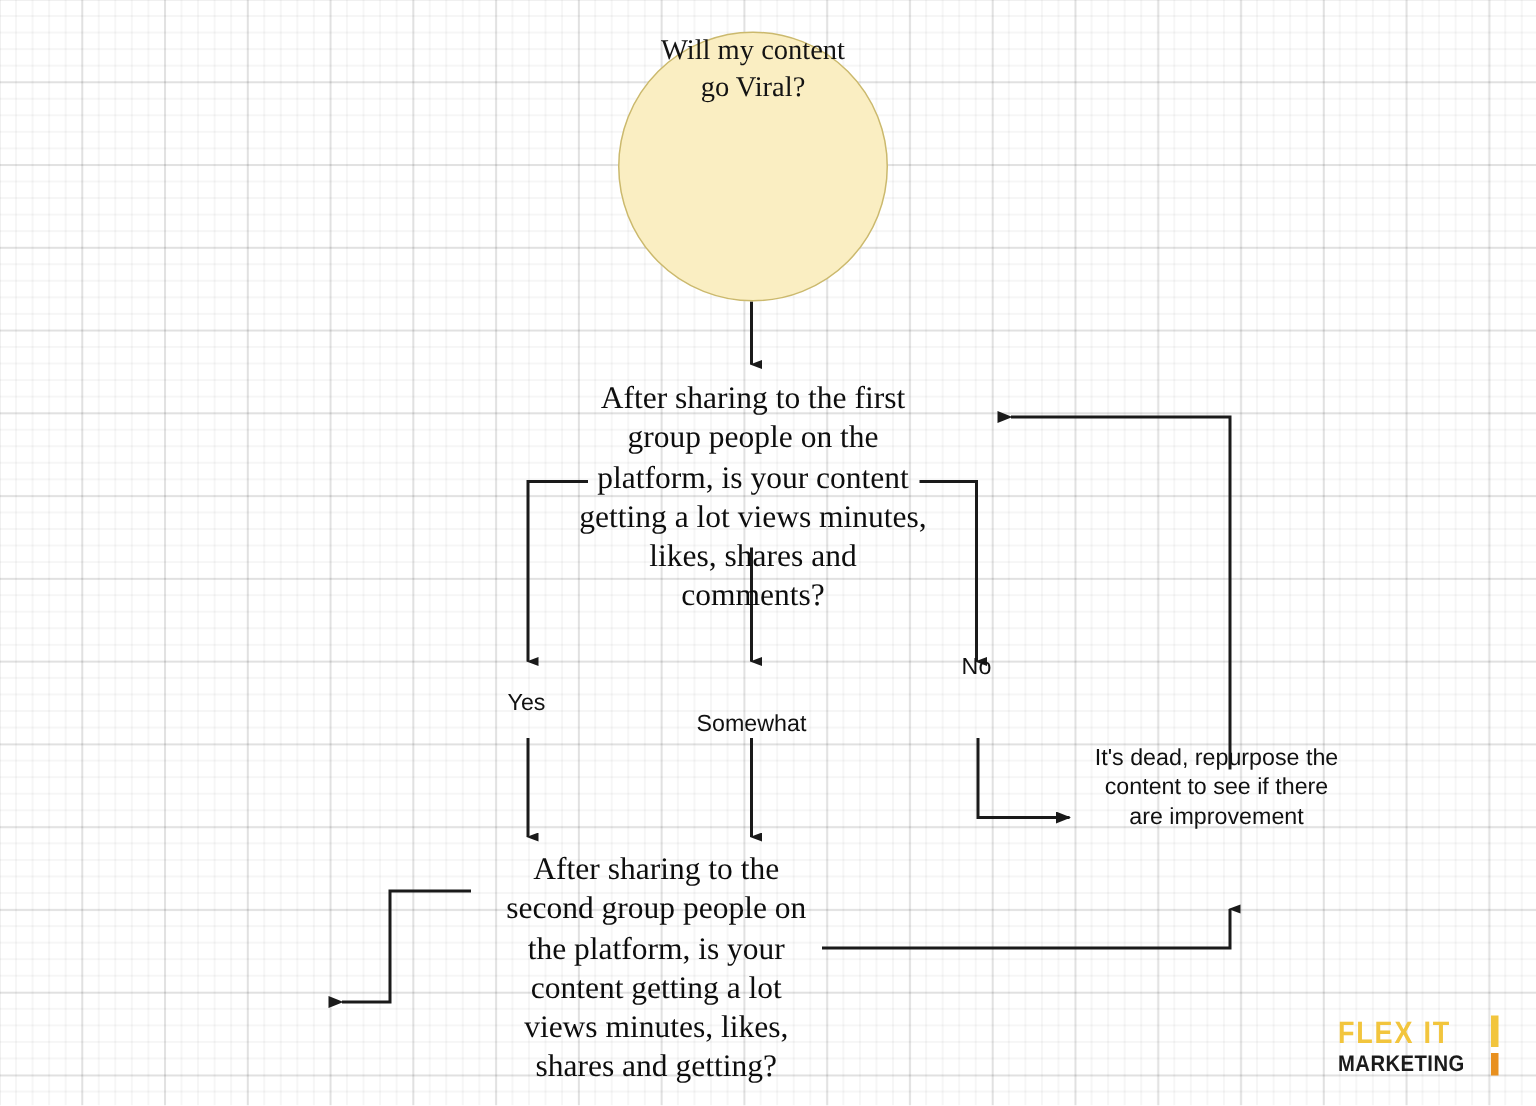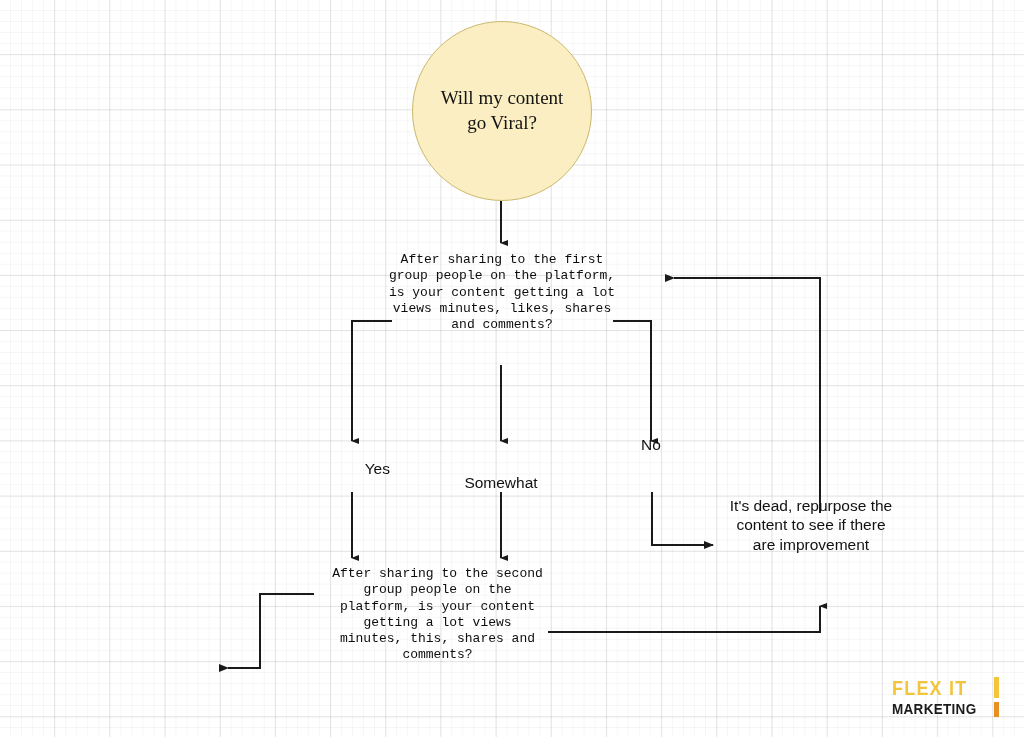--- a/index.html
+++ b/index.html
@@ -38,41 +38,40 @@
     pointer-events: none;
   }
   .node {
     position: absolute;
     color: #111111;
     line-height: 1.25;
     text-align: center;
     white-space: pre-line;
   }
   .serif-node {
-    font-family: Liberation Mono, monospace;
-    font-size: 13px;
+    font-family: Liberation Serif, serif;
+    font-size: 21px;
     color: #0d0d0d;
   }
   .sans-node {
     font-family: "Liberation Sans", sans-serif;
     font-size: 15.5px;
     color: #111111;
   }
   #start-circle {
     position: absolute;
     left: 412px;
     top: 21px;
     width: 180px;
     height: 180px;
     border-radius: 50%;
     background: #faeec2;
     border: 1.5px solid #cbb96d;
     box-sizing: border-box;
     display: flex;
-    align-items: center;
     justify-content: center;
   }
   #start-circle .label {
     font-family: "Liberation Serif", serif;
     font-size: 19px;
     color: #131313;
     text-align: center;
     line-height: 1.3;
     white-space: pre-line;
     padding: 0 14px;
@@ -80,21 +79,21 @@
   #decision-1 {
     left: 384px;
     top: 252px;
     width: 236px;
   }
   #decision-2 {
     left: 330px;
     top: 566px;
     width: 215px;
   }
-  #branch-yes  { left: 312px; top: 459px; width: 78px; text-align: right; }
+  #branch-yes  { left: 312px; top: 459px; width: 78px; }
   #branch-somewhat { left: 440px; top: 473px; width: 122px; }
   #branch-no   { left: 614px; top: 435px; width: 74px; }
   #outcome-dead {
     left: 726px;
     top: 496px;
     width: 170px;
   }
   #outcome-viral {
     left: 62px;
     top: 638px;
@@ -199,21 +198,21 @@
   <div class="node serif-node" id="decision-1">After sharing to the first group people on the platform, is your content getting a lot views minutes, likes, shares and comments?</div>
 
   <div class="node sans-node" id="branch-yes">Yes</div>
 
   <div class="node sans-node" id="branch-somewhat">Somewhat</div>
 
   <div class="node sans-node" id="branch-no">No</div>
 
   <div class="node sans-node" id="outcome-dead">It's dead, repurpose the content to see if there are improvement</div>
 
-  <div class="node serif-node" id="decision-2">After sharing to the second group people on the platform, is your content getting a lot views minutes, this, shares and comments?</div>
+  <div class="node serif-node" id="decision-2">After sharing to the second group people on the platform, is your content getting a lot views minutes, likes, shares and getting?</div>
 
 
   <div id="logo">
     <span class="logo-top">FLEX IT</span>
     <span class="logo-bottom">MARKETING</span>
     <span class="logo-bar"></span>
     <span class="logo-dot"></span>
   </div>
 
 </div>

